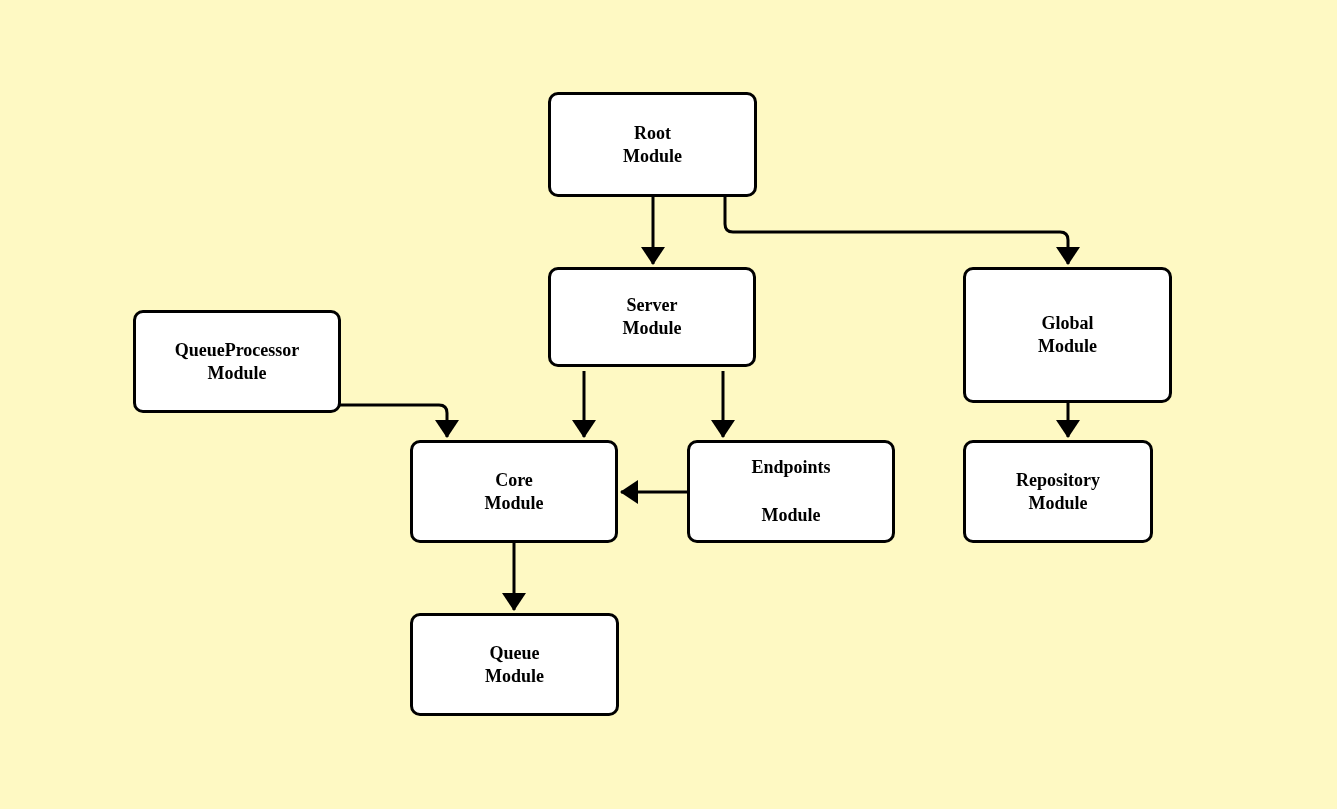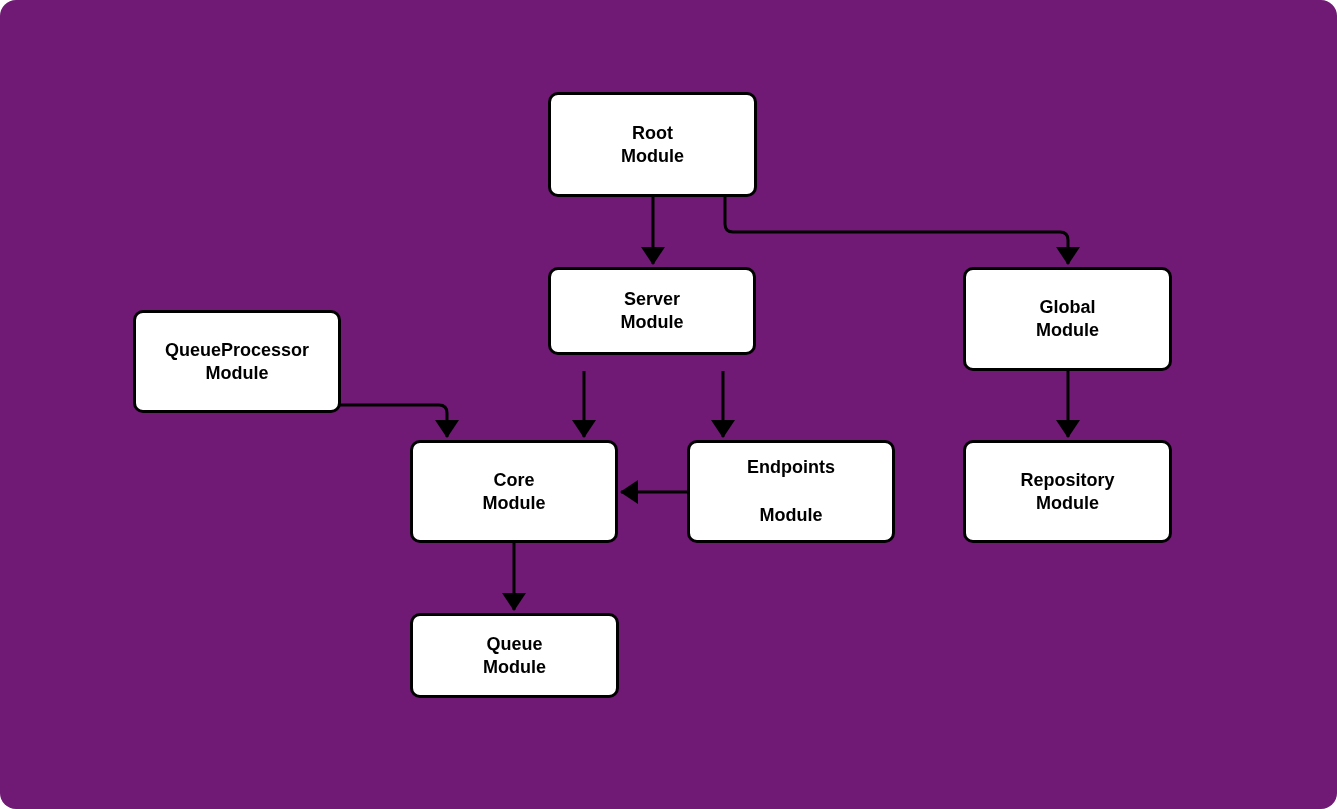--- a/index.html
+++ b/index.html
@@ -1,23 +1,22 @@
 <!DOCTYPE html>
 <html><head>
 <meta charset="utf-8">
 <style>
   html, body { margin: 0; padding: 0; background: #ffffff; }
   #canvas {
     position: relative;
     width: 1337px;
     height: 809px;
-    background: #701a75;
+    background: #fef9c3;
     overflow: hidden;
-    font-family: Liberation Sans, sans-serif;
-    border-radius: 16px;
+    font-family: Liberation Serif, serif;
   }
   #edges {
     position: absolute;
     left: 0; top: 0;
     width: 1337px; height: 809px;
   }
   .node {
     position: absolute;
     box-sizing: border-box;
     background: #ffffff;
@@ -58,48 +57,48 @@
     <path class="edge" d="M687,492 L621,492" marker-end="url(#arrow)"></path>
     <path class="edge" d="M1068,371 L1068,437" marker-end="url(#arrow)"></path>
     <path class="edge" d="M514,543 L514,610" marker-end="url(#arrow)"></path>
   </svg>
 
   <div class="node" style="left:548px; top:92px; width:209px; height:105px;">
     <span>Root</span>
     <span>Module</span>
   </div>
 
-  <div class="node" style="left:548px; top:267px; width:208px; height:88px;">
+  <div class="node" style="left:548px; top:267px; width:208px; height:100px;">
     <span>Server</span>
     <span>Module</span>
   </div>
 
-  <div class="node" style="left:963px; top:267px; width:209px; height:104px;">
+  <div class="node" style="left:963px; top:267px; width:209px; height:136px;">
     <span>Global</span>
     <span>Module</span>
   </div>
 
   <div class="node" style="left:133px; top:266px; width:208px; height:103px;margin-top:44px;">
     <span>QueueProcessor</span>
     <span>Module</span>
   </div>
 
   <div class="node" style="left:410px; top:440px; width:208px; height:103px;">
     <span>Core</span>
     <span>Module</span>
   </div>
 
   <div class="node" style="left:687px; top:440px; width:208px; height:103px;gap:25px;">
     <span>Endpoints</span>
     <span>Module</span>
   </div>
 
-  <div class="node" style="left:963px; top:440px; width:209px; height:103px;">
+  <div class="node" style="left:963px; top:440px; width:190px; height:103px;">
     <span>Repository</span>
     <span>Module</span>
   </div>
 
-  <div class="node" style="left:410px; top:613px; width:209px; height:85px;align-items:center;">
+  <div class="node" style="left:410px; top:613px; width:209px; height:103px;align-items:center;">
     <span>Queue</span>
     <span>Module</span>
   </div>
 
 </div>
 
 </body></html>

